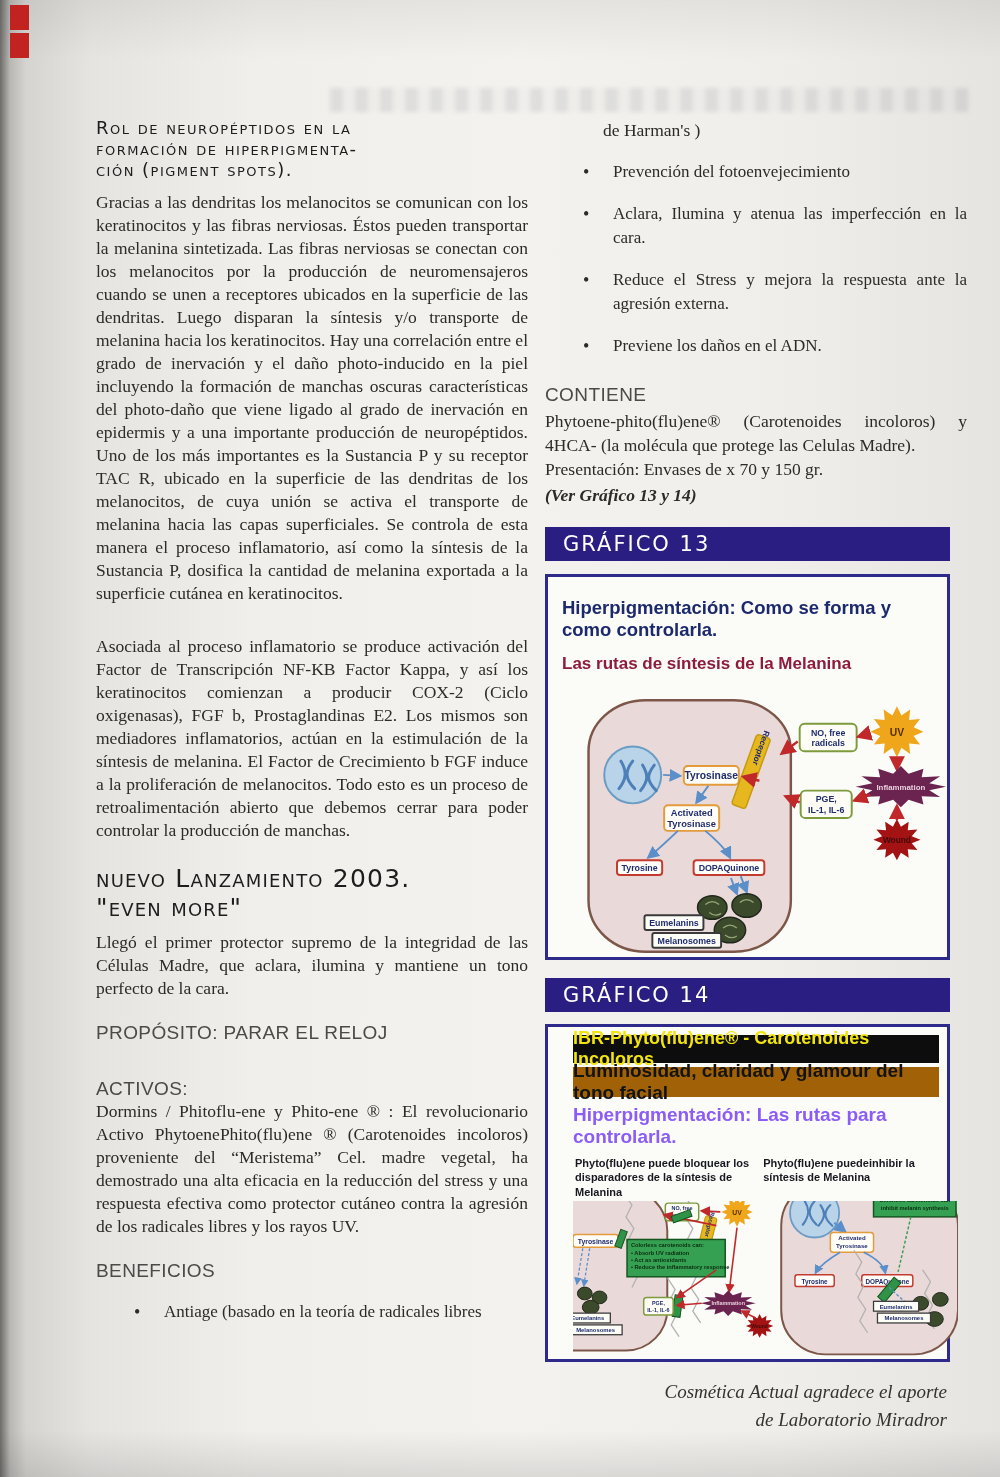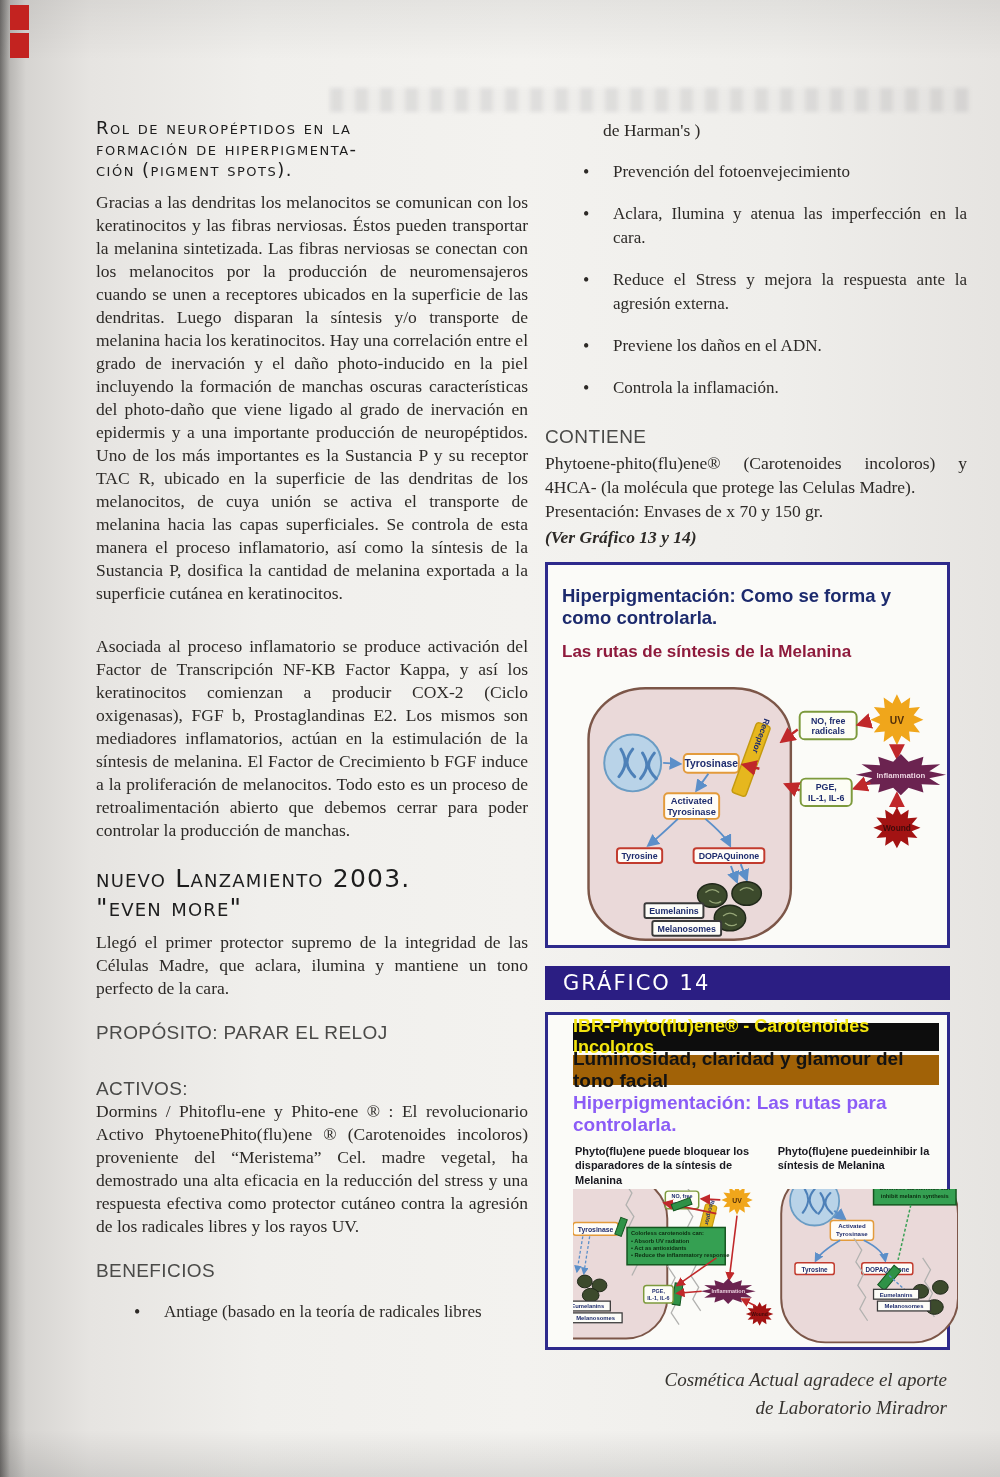--- a/index.html
+++ b/index.html
@@ -39,21 +39,21 @@
   .g13{height:386px;padding:20px 5px 0 14px;}
   .g13-title{font-family:"Liberation Sans", sans-serif;font-weight:bold;font-size:18.5px;color:#1c2a6d;}
   .g13-sub{font-family:"Liberation Sans", sans-serif;font-weight:bold;font-size:17px;color:#8e1a3c;margin-top:13px;}
   .g14{height:338px;padding:8px 8px 0 25px;margin-top:12px;}
   .black-bar{height:28px;background:#0d0d0d;color:#f2e40e;display:flex;align-items:center;justify-content:center;
     font-family:"Liberation Sans", sans-serif;font-weight:bold;font-size:18px;}
   .yellow-bar{margin-top:4px;height:30px;background:#a16207;color:#131313;display:flex;align-items:center;justify-content:center;
     font-family:"Liberation Sans", sans-serif;font-weight:bold;font-size:19px;}
   .maroon-title{margin-top:7px;font-family:"Liberation Sans", sans-serif;
     font-weight:bold;font-size:19px;color:#8b5cf6;}
-  .g14-heads{display:flex;justify-content:space-between;margin-top:8px;padding:0 2px;}
+  .g14-heads{display:flex;margin-top:8px;padding:0 2px;}
   .g14-heads div{font-family:"Liberation Sans", sans-serif;font-weight:bold;font-size:11px;
     line-height:1.3;color:#17171f;}
   .g14-heads .lh{width:52%;}
   .g14-heads .rh{width:44%;}
   .credit{margin-top:16px;text-align:right;font-style:italic;font-size:19px;line-height:1.45;color:#36332f;padding-right:20px;}
   
   text{font-family:"Liberation Sans", sans-serif;font-weight:bold;text-anchor:middle;}
   .dl{fill:#1f2d6e;}
   .glt{fill:#0c2c10;text-anchor:start;}
 </style>
@@ -87,27 +87,27 @@
     </ul>
   </div>
 
   <div class="col-right">
     <div class="cont-first">de Harman's )</div>
     <ul class="plain">
       <li>Prevención del fotoenvejecimiento</li>
       <li>Aclara, Ilumina y atenua las imperfección en la cara.</li>
       <li>Reduce el Stress y mejora la respuesta ante la agresión externa.</li>
       <li>Previene los daños en el ADN.</li>
-      <li>Controla la inflamación.</li>
     </ul>
     <div class="sans-head" style="margin-top:26px;">CONTIENE</div>
     <p class="body" style="margin-top:3px;line-height:24px;">Phytoene-phito(flu)ene® (Carotenoides incoloros) y 4HCA- (la molécula que protege las Celulas Madre).</p>
     <p class="body" style="line-height:24px;text-align:left;">Presentación: Envases de x 70 y 150 gr.</p>
     <p class="bold-italic">(Ver Gráfico 13 y 14)</p>
 
+    <div class="grafico-bar">GRÁFICO 13</div>
     <div class="grafico-box g13">
       <div class="g13-title">Hiperpigmentación: Como se forma y como controlarla.</div>
       <div class="g13-sub">Las rutas de síntesis de la Melanina</div>
       <svg width="385" height="292" viewBox="0 0 392 292" style="margin-top:4px;">
         <defs>
           <marker id="ar" viewBox="0 0 10 10" refX="8" refY="5" markerWidth="6.5" markerHeight="6.5" orient="auto-start-reverse">
               <path d="M0,0 L10,5 L0,10 z" fill="#c0282a"></path>
             </marker>
           <marker id="ab" viewBox="0 0 10 10" refX="8" refY="5" markerWidth="6.5" markerHeight="6.5" orient="auto-start-reverse">
               <path d="M0,0 L10,5 L0,10 z" fill="#5b8fc9"></path>

